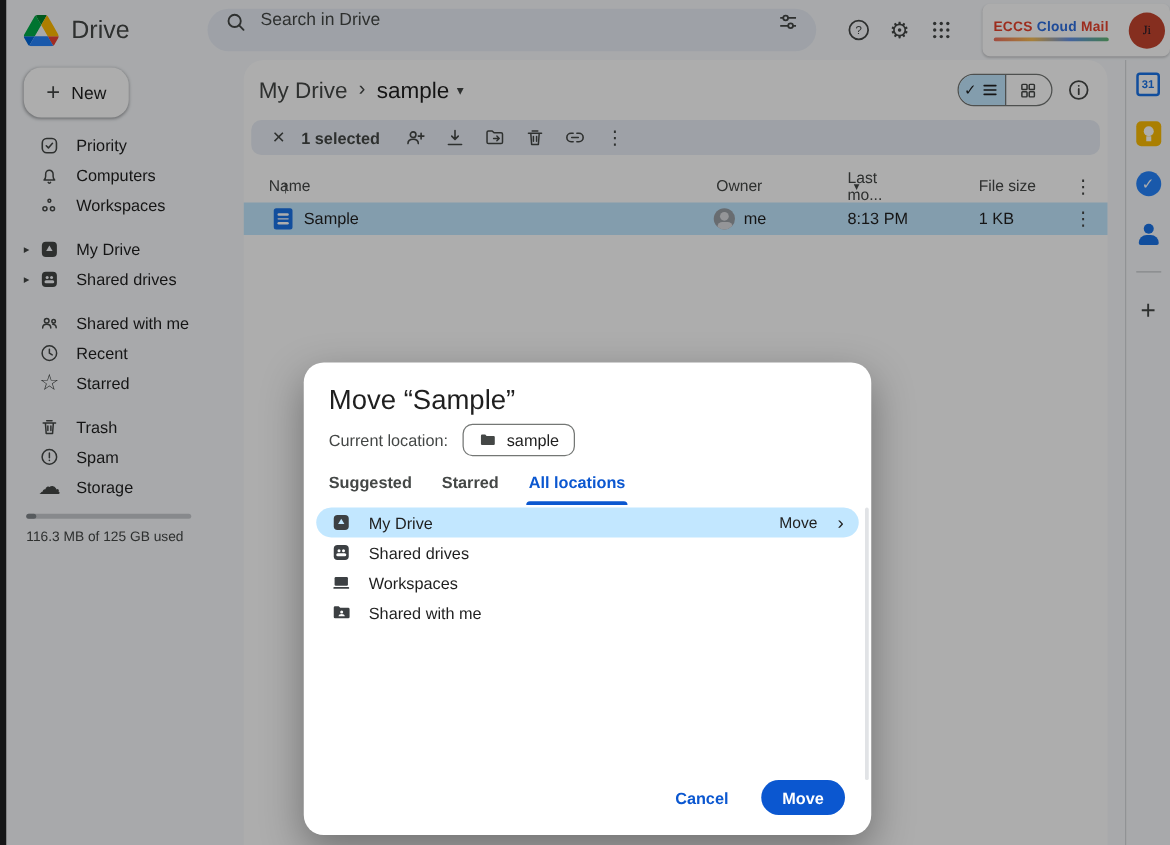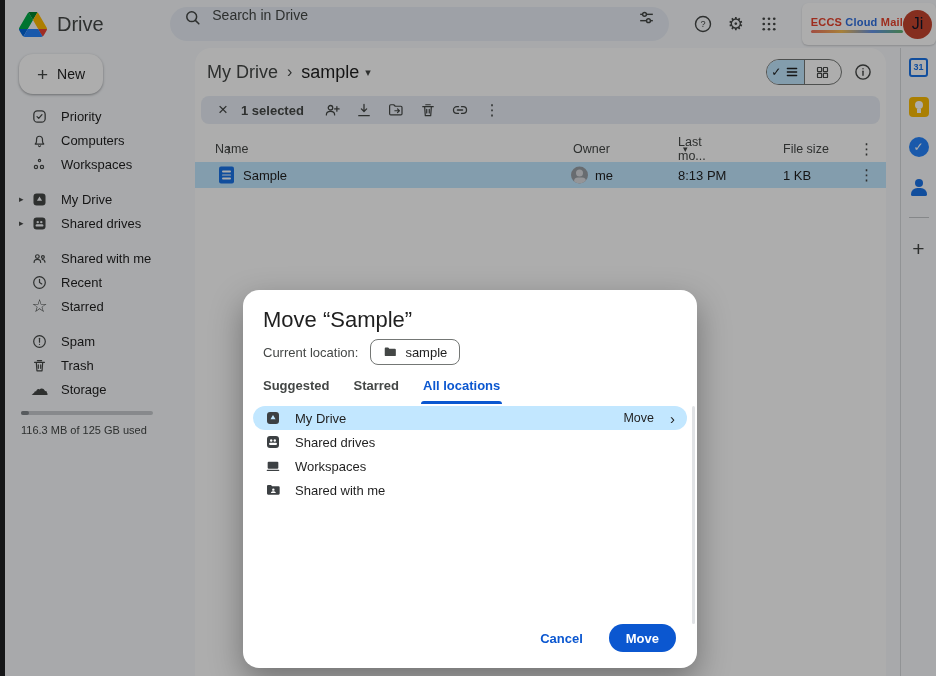--- a/index.html
+++ b/index.html
@@ -14,27 +14,27 @@
   .brand{display:flex;align-items:center;gap:10px;padding-left:14px;width:168px;box-sizing:border-box;}
   .brand-logo{width:28px;height:25px;}
   .brand-name{font-size:20px;color:#444746;}
   .searchbar{width:507px;height:34px;background:#e9eef6;border-radius:17px;display:flex;
              padding:0 12px;gap:10px;box-sizing:border-box;}
   .search-text{flex:1;font-size:14px;color:#444746;}
   .tb-ic{width:20px;height:20px;color:#444746;display:flex;align-items:center;justify-content:center;}
   .glyph{font-size:18px;color:#444746;line-height:1;}
   .topbar-actions{display:flex;align-items:center;margin-left:24px;gap:13px;}
   .badge{margin-left:10px;background:#fff;border-radius:6px;height:36px;display:flex;align-items:center;
-         padding:3px 4px 3px 9px;gap:0;box-shadow:0 1px 2px rgba(0,0,0,.18);text-align:center;}
+         padding:3px 4px 3px 9px;gap:16px;box-shadow:0 1px 2px rgba(0,0,0,.18);text-align:center;}
   .badge-txt{display:flex;flex-direction:column;gap:2px;}
   .badge-line{font-size:11px;font-weight:bold;letter-spacing:.2px;white-space:nowrap;}
   .badge-line .w1{color:#e8432d;} .badge-line .w2{color:#2f6fe0;} .badge-line .w3{color:#e8432d;}
   .badge-bar{height:3px;border-radius:2px;background:linear-gradient(90deg,#e8432d,#f4a81c,#2f6fe0,#2f9e44);opacity:.75;}
-  .avatar{width:29px;height:29px;border-radius:50%;background:#c5442e;color:#0f172a;font-size:16px;
-          display:flex;align-items:center;justify-content:center;}
+  .avatar{width:29px;height:29px;border-radius:50%;background:#c5442e;color:#0f172a;font-size:10px;
+          display:flex;align-items:center;justify-content:center;font-family:Liberation Serif, serif;}
 
   
   .sidebar{position:absolute;left:5px;top:48px;width:185px;bottom:0;}
   .new-btn{margin:6px 0 0 14px;width:84px;height:40px;background:#fff;border-radius:14px;
            box-shadow:0 1px 3px rgba(60,64,67,.35),0 1px 2px rgba(0,0,0,.12);
            display:flex;align-items:center;justify-content:center;gap:9px;font-size:14px;color:#1f1f1f;}
   .new-plus{font-size:19px;color:#444746;line-height:1;}
   .nav{margin-top:10px;font-size:13px;color:#1f1f1f;}
   .nav-item{position:relative;height:24px;display:flex;align-items:center;padding-left:26px;gap:13px;}
   .nav-item .expand{position:absolute;left:14px;font-size:9px;color:#444746;}
@@ -282,35 +282,35 @@
       <div class="nav-item">
         <span class="nav-ic glyph">☆</span>
         <span>Starred</span>
       </div>
 
       <div class="nav-gap"></div>
 
       <div class="nav-item">
         <span class="nav-ic">
           <svg viewBox="0 0 24 24" fill="none" stroke="currentColor" stroke-width="1.7">
+              <path d="M9 5h6M5 7.5h14M7.5 7.5l.9 12h7.2l.9-12" stroke-linecap="round" stroke-linejoin="round"></path>
+              <path d="M10.3 11v5M13.7 11v5" stroke-linecap="round"></path>
+            </svg>
+        </span>
+        <span>Trash</span>
+      </div>
+      <div class="nav-item">
+        <span class="nav-ic">
+          <svg viewBox="0 0 24 24" fill="none" stroke="currentColor" stroke-width="1.7">
               <circle cx="12" cy="12" r="8.2"></circle>
               <line x1="12" y1="7.5" x2="12" y2="13" stroke-linecap="round"></line>
               <circle cx="12" cy="16" r="0.9" fill="currentColor" stroke="none"></circle>
             </svg>
         </span>
         <span>Spam</span>
-      </div>
-      <div class="nav-item">
-        <span class="nav-ic">
-          <svg viewBox="0 0 24 24" fill="none" stroke="currentColor" stroke-width="1.7">
-              <path d="M9 5h6M5 7.5h14M7.5 7.5l.9 12h7.2l.9-12" stroke-linecap="round" stroke-linejoin="round"></path>
-              <path d="M10.3 11v5M13.7 11v5" stroke-linecap="round"></path>
-            </svg>
-        </span>
-        <span>Trash</span>
       </div>
       <div class="nav-item">
         <span class="nav-ic glyph">☁</span>
         <span>Storage</span>
       </div>
     </nav>
 
     <div class="storage-bar">
       <div class="storage-bar-fill"></div>
     </div>

